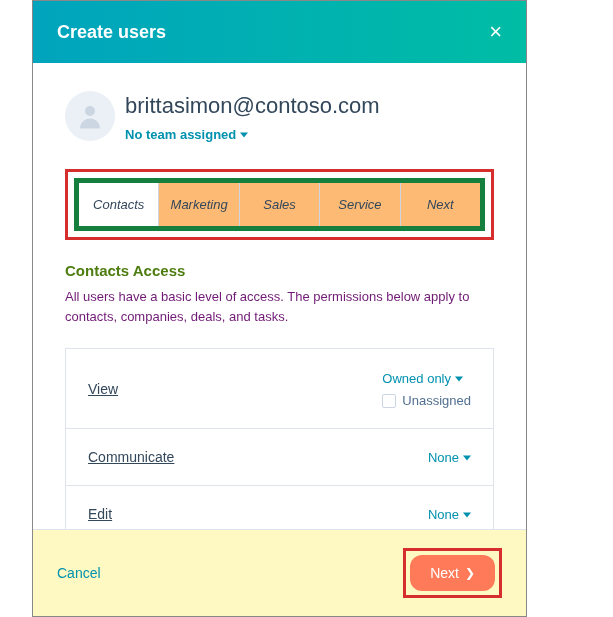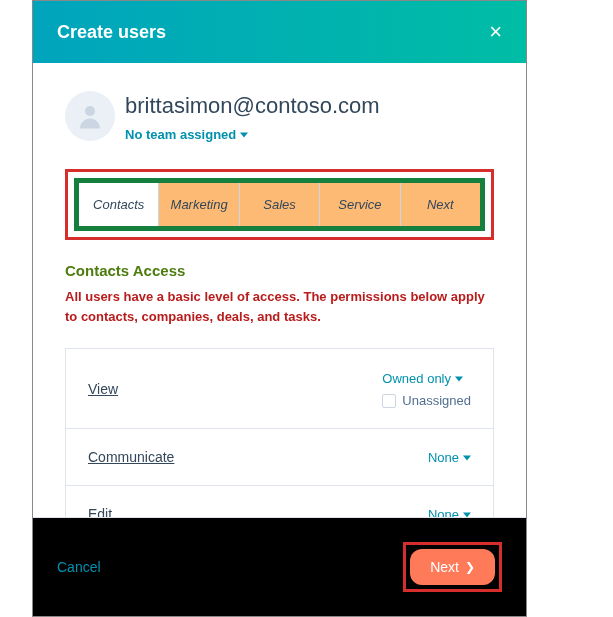--- a/index.html
+++ b/index.html
@@ -28,35 +28,35 @@
   .tabs-wrap { border: 3px solid #d62d2d; padding: 6px 6px; margin-bottom: 22px; }
   .tabs { display: flex; border: 5px solid #15803d; font-style: italic; }
   .tab {
     flex: 1; text-align: center; padding: 14px 0; font-size: 13px;
     border-right: 1px solid #cbd6e2; background: #fdba74; cursor: pointer;
     color: #33475b;
   }
   .tab:last-child { border-right: none; }
   .tab.active { background: #fff; font-weight: 500; }
   .section-title { font-size: 15px; font-weight: 700; color: #4d7c0f; margin-bottom: 8px; }
-  .section-desc { font-size: 13px; color: #b91c1c; line-height: 1.5; margin-bottom: 22px; font-weight: bold; }
+  .section-desc { font-size: 13px; color: #701a75; line-height: 1.5; margin-bottom: 22px; }
   .perm-box { border: 1px solid #dfe3eb; border-bottom: none; }
   .perm-row {
     display: flex; justify-content: space-between; align-items: center;
     padding: 20px 22px; border-bottom: 1px solid #dfe3eb;
   }
   .perm-label { font-size: 14px; color: #33475b; text-decoration: underline; }
   .perm-right { }
   .dropdown-link { color: #0091ae; font-size: 13px; cursor: pointer; display: inline-flex; align-items: center; }
   .dropdown-link .caret { margin-left: 4px; }
   .unassigned { display: flex; align-items: center; justify-content: flex-end; gap: 6px; margin-top: 6px; font-size: 13px; color: #516f90; }
   .checkbox { width: 14px; height: 14px; border: 1.5px solid #cbd6e2; border-radius: 2px; display: inline-block; }
   .footer {
-    border-top: 1px solid #dfe3eb; background: #000000;
-    padding: 24px 24px;
+    border-top: 1px solid #dfe3eb; background: #fef9c3;
+    padding: 18px 24px;
     display: flex; justify-content: space-between; align-items: center;
     position: relative;
   }
   .cancel-link { color: #0091ae; font-size: 14px; cursor: pointer; }
   .next-wrap { border: 3px solid #d62d2d; padding: 4px; }
   .next-btn {
     background: #ff7a59; color: #fff; border: none;
     padding: 10px 20px; font-size: 14px; font-weight: 500;
     border-radius: 12px; cursor: pointer; display: inline-flex; align-items: center; gap: 6px;
   }

